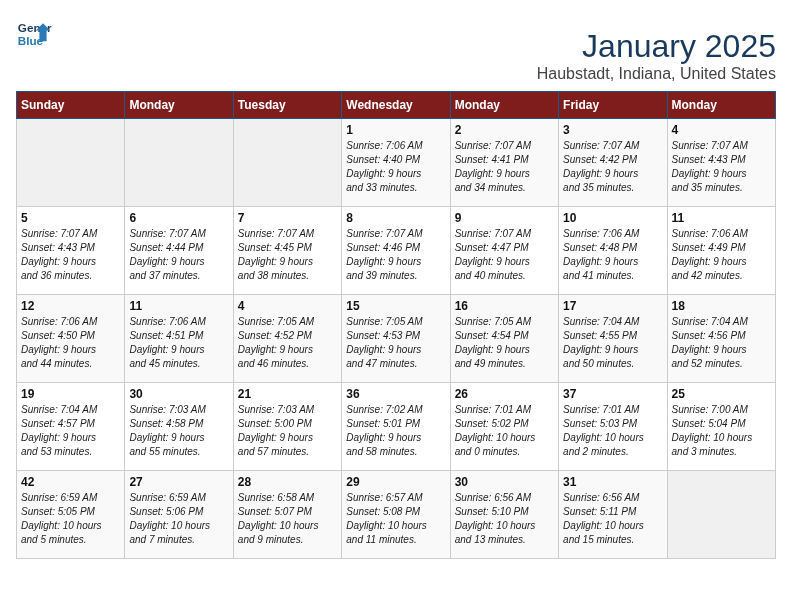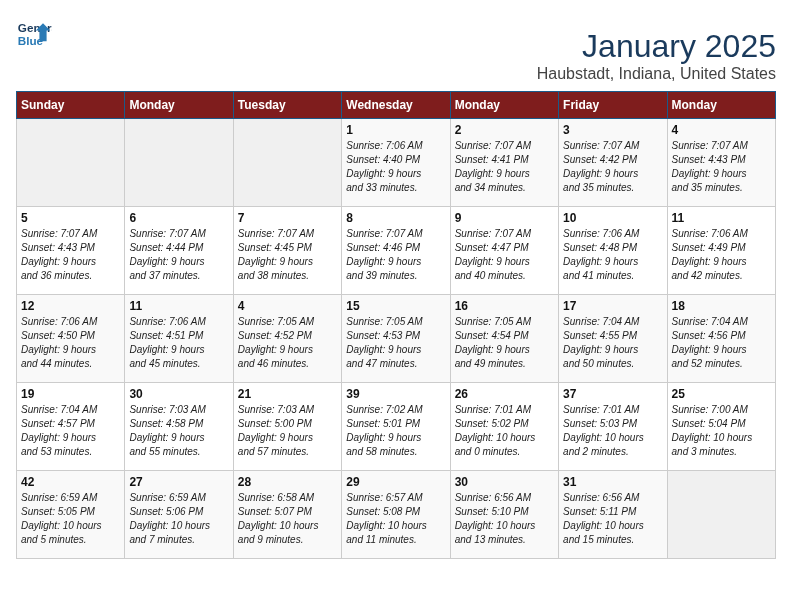--- a/index.html
+++ b/index.html
@@ -198,21 +198,21 @@
         </td>
         <td>
           <div class="day-number">30</div>
           <div class="day-info">Sunrise: 7:03 AM<br>Sunset: 4:58 PM<br>Daylight: 9 hours<br>and 55 minutes.</div>
         </td>
         <td>
           <div class="day-number">21</div>
           <div class="day-info">Sunrise: 7:03 AM<br>Sunset: 5:00 PM<br>Daylight: 9 hours<br>and 57 minutes.</div>
         </td>
         <td>
-          <div class="day-number">39</div>
+          <div class="day-number">36</div>
           <div class="day-info">Sunrise: 7:02 AM<br>Sunset: 5:01 PM<br>Daylight: 9 hours<br>and 58 minutes.</div>
         </td>
         <td>
           <div class="day-number">26</div>
           <div class="day-info">Sunrise: 7:01 AM<br>Sunset: 5:02 PM<br>Daylight: 10 hours<br>and 0 minutes.</div>
         </td>
         <td>
           <div class="day-number">37</div>
           <div class="day-info">Sunrise: 7:01 AM<br>Sunset: 5:03 PM<br>Daylight: 10 hours<br>and 2 minutes.</div>
         </td>

